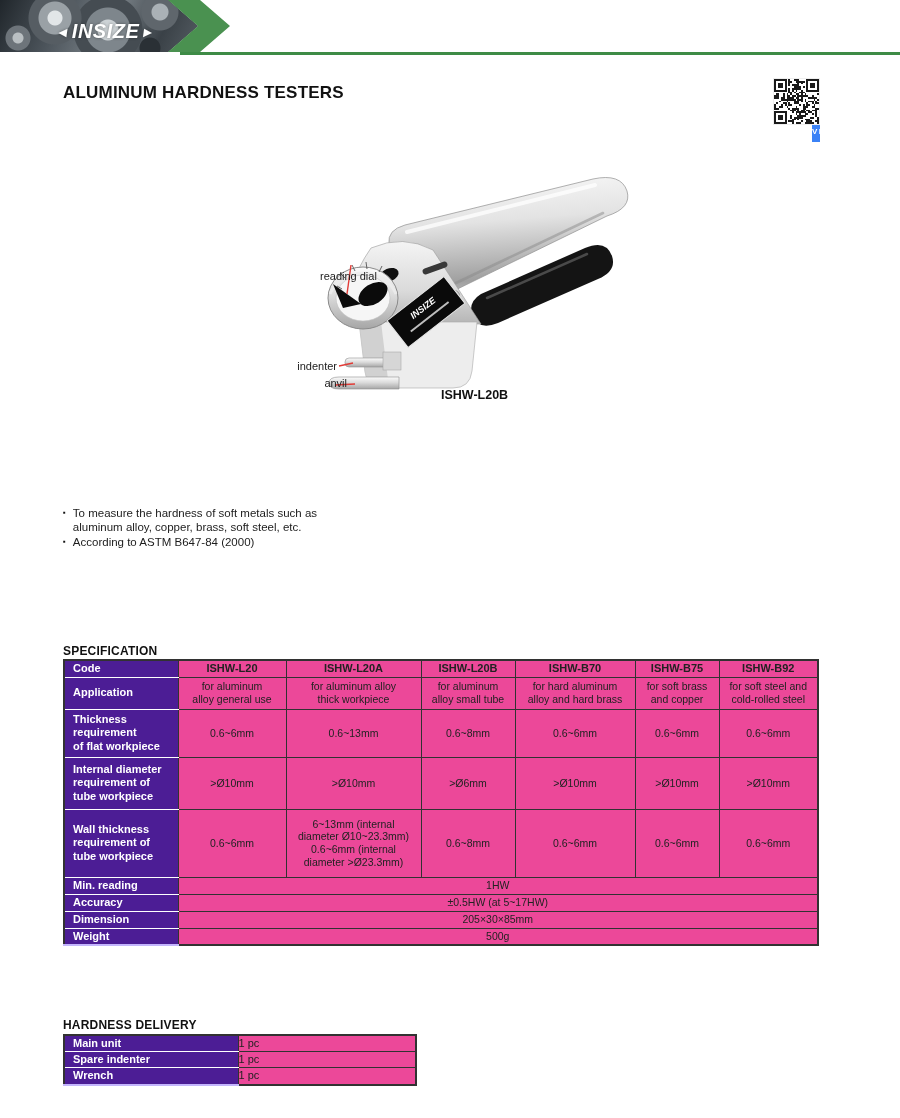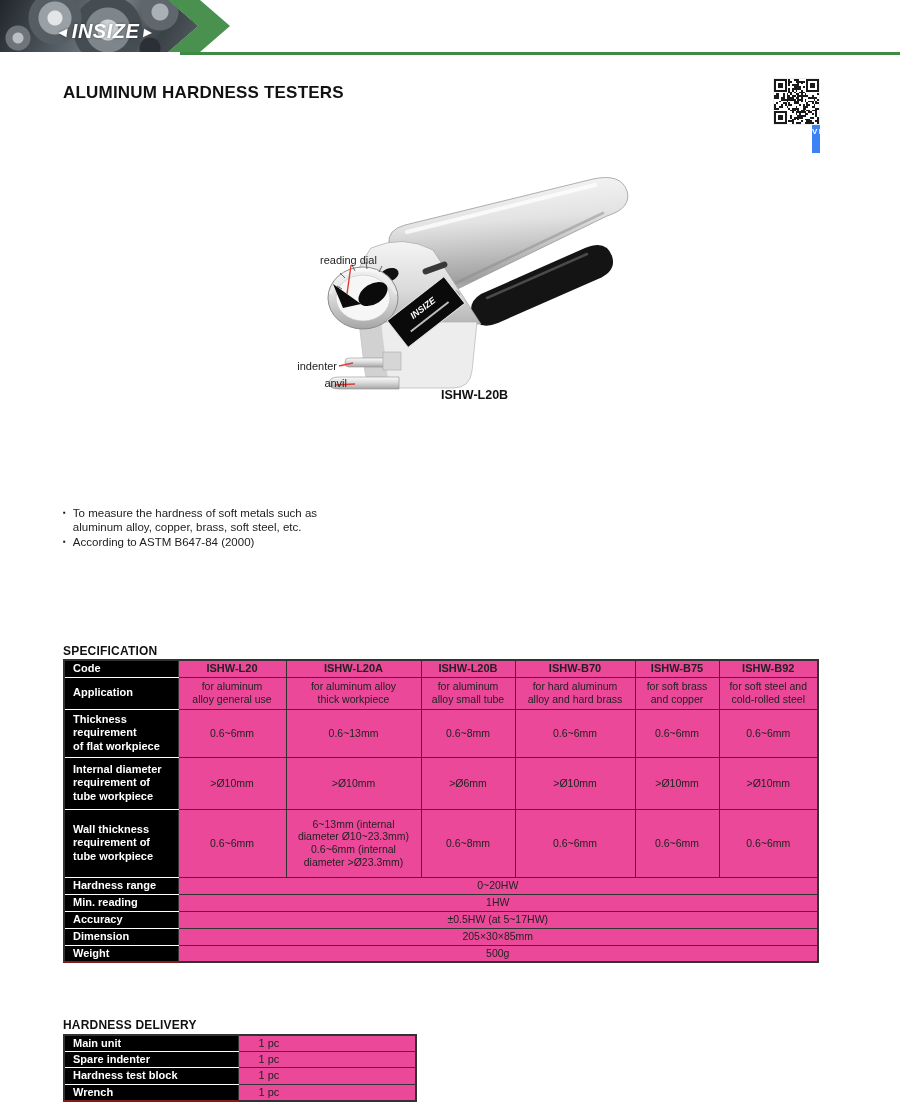--- a/index.html
+++ b/index.html
@@ -32,55 +32,55 @@
     position:absolute; left:56px; top:20px; display:flex; align-items:center; gap:2px;
     color:#fff; font-style:italic; font-weight:bold; text-shadow:0 0 3px rgba(0,0,0,.45);
   }
   .brand .arrow { font-size:14px; font-style:normal; transform:skewX(-8deg); }
   .brand .word { font-size:20px; letter-spacing:.5px; }
 
   
   .page-title { position:absolute; left:63px; top:83px; font-size:17px; font-weight:bold; color:#111; letter-spacing:.2px; }
   .qr-block { position:absolute; left:773px; top:78px; width:47px; }
   .qr-code { width:47px; height:47px; background:#fff; border:1px solid #eee; display:block; }
-  .video-badge { margin-top:0; height:28px; line-height:13px; background:#3b82f6; color:#fff;
+  .video-badge { margin-top:0; height:17px; line-height:13px; background:#3b82f6; color:#fff;
     font-size:8px; font-weight:bold; letter-spacing:1.5px; text-align:center;margin-left:39px; }
 
   
   .figure { position:absolute; left:285px; top:172px; width:352px; height:235px; }
   .figure svg { display:block; }
   .callout { position:absolute; font-size:11px; color:#222; }
-  .callout-reading-dial { left:35px; top:82px; }
+  .callout-reading-dial { left:35px; top:98px; }
   .callout-indenter { left:0; top:188px; width:52px; text-align:right; }
   .callout-anvil { left:12px; top:205px; width:50px; text-align:right; }
   .model-caption { position:absolute; left:156px; top:216px; font-size:12.5px; font-weight:bold; color:#111; }
 
   
   .features { position:absolute; left:63px; top:506px; width:360px; font-size:11.5px; line-height:14px; color:#1c1c1c; }
   .feature { display:flex; gap:7px; margin-bottom:1px; }
   .feature .bullet { font-size:8px; line-height:14px; color:#111; }
   .feature .feature-text { max-width:285px; }
 
   
   .sec-heading { position:absolute; font-size:12px; font-weight:bold; color:#111; letter-spacing:.2px; }
   table { border-collapse:collapse; table-layout:fixed; }
   th.green {
-    background:#000000; color:#fff; font-weight:bold; font-size:11px; text-align:left;
+    background:#4c1d95; color:#fff; font-weight:bold; font-size:11px; text-align:left;
     padding:1px 4px 1px 8px; vertical-align:middle; line-height:1.2; white-space:pre-line;
     border-left:2px solid #323232; border-right:1.5px solid #323232;
     border-top:1.5px solid #fff; border-bottom:1.5px solid #fff;
   }
   tr:first-child th.green { border-top:2px solid #323232; }
-  tr:last-child th.green { border-bottom:2px solid #7f1d1d;margin-top:24px; }
+  tr:last-child th.green { border-bottom:2px solid #c4b5fd;margin-top:24px; }
   td {
     background:#ec4899; color:#222; font-size:10.5px; text-align:center; vertical-align:middle;
     border:1px solid #323232; padding:1px 2px; line-height:1.2; white-space:pre-line;
   }
   td.code { font-weight:bold; font-size:11px; }
-  td.qty { text-align:left; padding-left:20px; font-size:11px; }
+  td.qty { text-align:left; padding-left:0; font-size:11px; }
 
   .spec-heading { left:63px; top:644px; }
   .spec-table { position:absolute; left:63px; top:659px; width:754px; border:2px solid #323232; }
   tr.r-code { height:17px; } tr.r-app { height:32px; } tr.r-flat { height:48px; }
   tr.r-int { height:52px; } tr.r-wall { height:68px; } tr.r-small { height:17px; }
 
   .del-heading { left:63px; top:1018px; }
   .del-table { position:absolute; left:63px; top:1034px; width:352px; border:2px solid #323232; }
   .del-table tr { height:16px; }
 </style>
@@ -262,24 +262,20 @@
       <td>6~13mm (internal
 diameter Ø10~23.3mm)
 0.6~6mm (internal
 diameter &gt;Ø23.3mm)</td>
       <td>0.6~8mm</td>
       <td>0.6~6mm</td>
       <td>0.6~6mm</td>
       <td>0.6~6mm</td>
     </tr>
     <tr class="r-small">
-      <th class="green">Hardness range</th>
-      <td colspan="6">0~20HW</td>
-    </tr>
-    <tr class="r-small">
       <th class="green">Min. reading</th>
       <td colspan="6">1HW</td>
     </tr>
     <tr class="r-small">
       <th class="green">Accuracy</th>
       <td colspan="6">±0.5HW (at 5~17HW)</td>
     </tr>
     <tr class="r-small">
       <th class="green">Dimension</th>
       <td colspan="6">205×30×85mm</td>
@@ -301,23 +297,19 @@
     <tbody>
         <tr>
       <th class="green">Main unit</th>
       <td class="qty">1 pc</td>
     </tr>
     <tr>
       <th class="green">Spare indenter</th>
       <td class="qty">1 pc</td>
     </tr>
     <tr>
-      <th class="green">Hardness test block</th>
-      <td class="qty">1 pc</td>
-    </tr>
-    <tr>
       <th class="green">Wrench</th>
       <td class="qty">1 pc</td>
     </tr>
   </tbody>
     </table>
 
 </div>
 
 </body></html>

